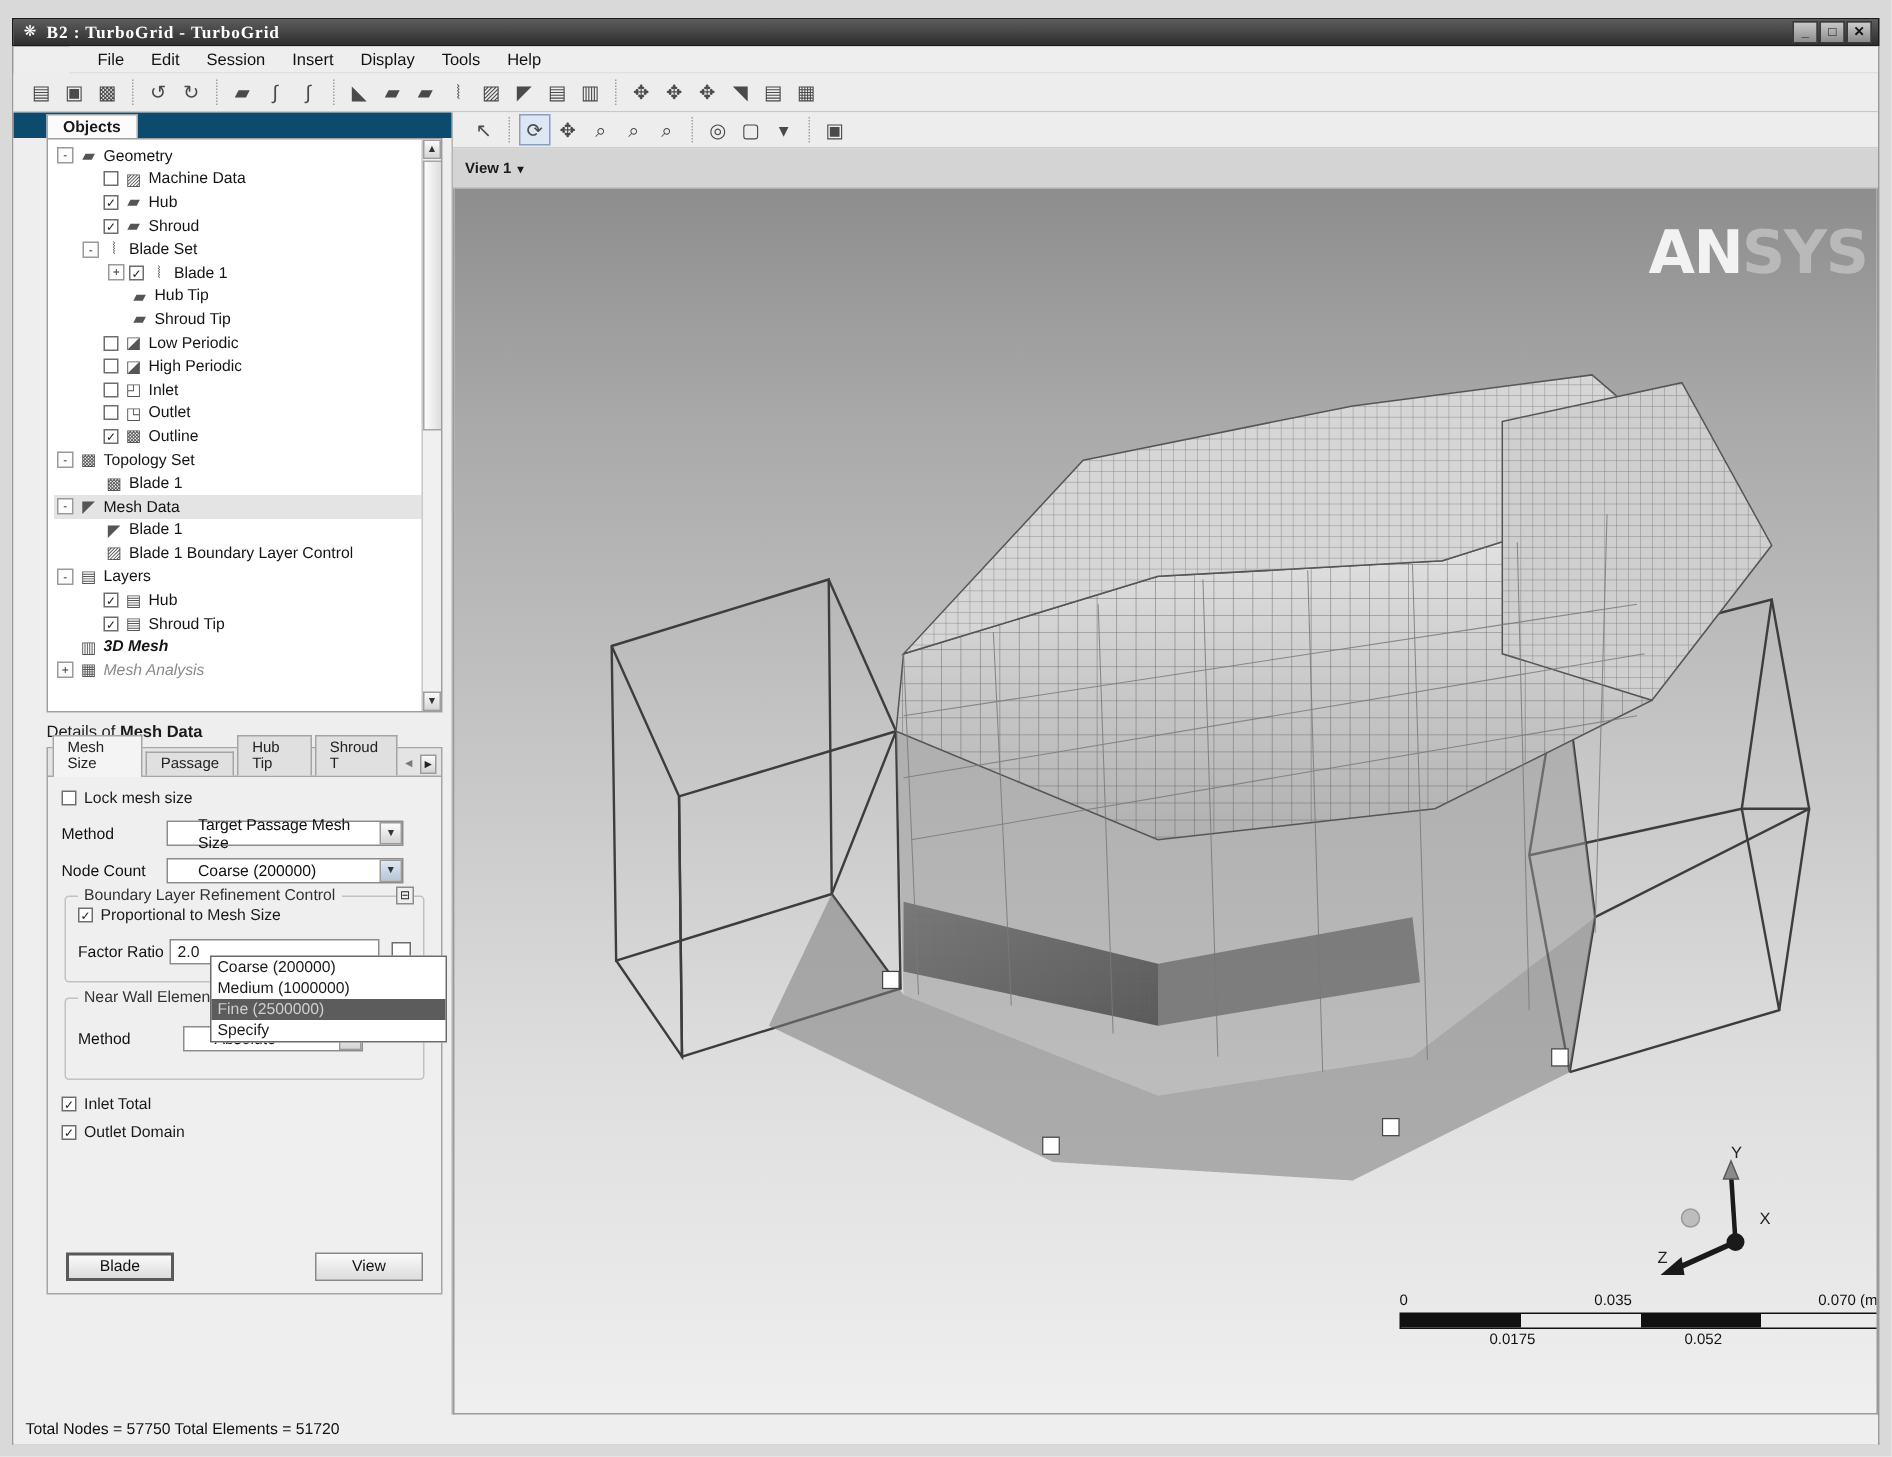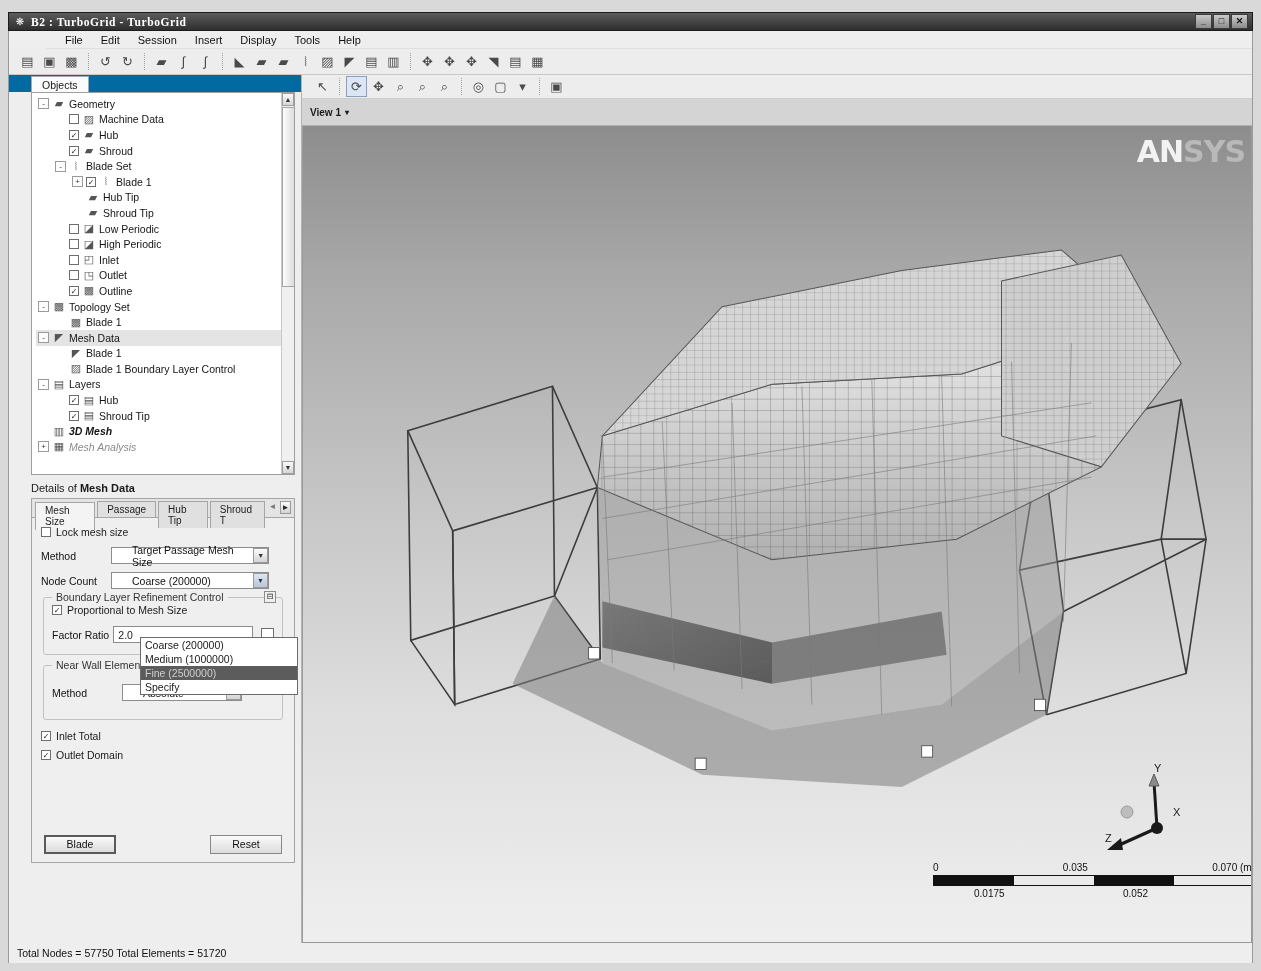--- a/index.html
+++ b/index.html
@@ -37,21 +37,21 @@
     background:#ededed; border-bottom:1px solid #c8c8c8; gap:1px;}
   .tbtn{ width:21px;height:21px; display:flex;align-items:center;justify-content:center;
     font-size:13px; color:#4a4a4a; position:relative;}
   .tbtn.active{ border:1px solid #8a9fc0; background:#dce6f4;}
   .tsep{ width:1px;height:17px;border-left:1px dotted #a0a0a0; margin:0 5px;}
   
   .split{ display:flex; height:calc(932px - 18px - 26px - 20px); }
   
   .leftpanel{ width:293px; background:#eeeeee; display:flex; flex-direction:column;
      border-right:1px solid #b4b4b4; position:relative;}
-  .objtabs{ height:17px; display:flex; align-items:center; padding-left:22px; background:#0369a1;}
+  .objtabs{ height:17px; display:flex; align-items:center; padding-left:22px; background:#0c4a6e;font-weight:bold;}
   .objtab{ background:#fbfbfb; border:1px solid #a8a8a8; border-bottom:none;
      padding:2px 10px 2px 10px; font-size:10.5px; position:relative; top:1px;}
   .treebox{ margin:0 6px 0 22px; background:#fff; border:1px solid #9e9e9e; height:383px;
      position:relative; overflow:hidden;}
   .treescroll{ position:absolute; right:0; top:0; width:13px; height:100%; background:#f0f0f0;
      border-left:1px solid #c8c8c8; display:flex; flex-direction:column; justify-content:space-between;}
   .sbbtn{ height:13px; background:linear-gradient(to bottom,#fafafa,#d6d6d6); border:1px solid #9e9e9e;
      font-size:7px; text-align:center; line-height:11px; color:#333;}
   .sbthumb{ position:absolute; top:14px; left:0; width:13px; height:180px;
      background:linear-gradient(to right,#fdfdfd,#dcdcdc); border:1px solid #a5a5a5;}
@@ -65,21 +65,21 @@
      font-size:8px;line-height:9px;text-align:center;color:#222;}
   .ti{ width:14px;height:13px;margin-right:3px;flex:none;display:flex;align-items:center;justify-content:center;
      font-size:11px;color:#555;}
   .tlabel{ overflow:hidden; text-overflow:ellipsis;}
   .italicb{ font-style:italic; font-weight:bold;}
   .italicg{ font-style:italic; color:#8a8a8a;}
   
   .detailshdr{ padding:7px 0 4px 22px; font-size:11px;}
   .detailshdr b{ font-weight:bold;}
   .detbox{ margin:0 6px 0 22px; border:1px solid #a5a5a5; background:#efefef; height:365px; position:relative;}
-  .dtabs{ display:flex; align-items:flex-start; height:19px; padding-left:3px; padding-top:2px;
+  .dtabs{ display:flex; align-items:flex-end; height:19px; padding-left:3px; padding-top:2px;
      background:#e4e4e4; border-bottom:1px solid #a5a5a5;}
   .dtab{ background:#e0e0e0; border:1px solid #a5a5a5; border-bottom:none; padding:2px 9px;
      font-size:10px; margin-right:2px; color:#222;}
   .dtab.active{ background:#f4f4f4; position:relative; top:1px; padding-bottom:3px;}
   .dtabarrows{ margin-left:auto; display:flex; align-items:center; gap:2px; padding:0 3px 1px 0;}
   .darrow{ width:11px;height:13px; text-align:center; font-size:8px; line-height:12px; color:#7a7a7a;}
   .darrow.on{ background:linear-gradient(to bottom,#fafafa,#d2d2d2); border:1px solid #9a9a9a; color:#222;}
   .dbody{ padding:8px 9px 0 9px; position:relative;}
   .frow{ display:flex; align-items:center; margin-bottom:8px;}
   .flabel{ width:70px; font-size:10.5px; color:#111;}
@@ -109,22 +109,22 @@
   .btn.default{ border:2px solid #5a5a5a; line-height:15px;}
   
   .vpwrap{ flex:1; display:flex; flex-direction:column; background:#eeeeee;}
   .vptoolbar{ height:24px; display:flex; align-items:center; padding-left:10px; gap:1px;
      background:#ededed; border-bottom:1px solid #cdcdcd;}
   .viewlabelbar{ height:27px; display:flex; align-items:center; padding-left:8px;
      font-size:10px; font-weight:bold; background:#d4d4d4; border-bottom:1px solid #b0b0b0; gap:4px;}
   .viewport{ flex:1; position:relative; overflow:hidden;
      background:linear-gradient(to bottom,#8d8d8d 0%,#a8a8a8 18%,#c5c5c5 45%,#dedede 72%,#efefef 100%);
      border:1px solid #9a9a9a; border-top:none;}
-  .ansys{ position:absolute; right:6px; top:8px; font-family:"DejaVu Sans",sans-serif;
-     font-size:30px; font-weight:bold; letter-spacing:-1px; color:#f2f2f2;}
+  .ansys{ position:absolute; right:6px; top:20px; font-family:"DejaVu Sans",sans-serif;
+     font-size:40px; font-weight:bold; letter-spacing:-1px; color:#f2f2f2;}
   .ansys .grey{ color:#b9b9b9;}
   .scalebar{ position:absolute; left:630px; bottom:42px; width:322px;}
   .scaletop{ display:flex; justify-content:space-between; font-size:10px; color:#111; margin-bottom:2px;}
   .scalebars{ display:flex; height:11px; border:1px solid #111;}
   .scaleseg{ flex:1; }
   .scaleseg.on{ background:#111;}
   .scalebot{ display:flex; font-size:10px; color:#111; margin-top:2px; position:relative; height:12px;}
   .scalebot span{ position:absolute;}
   .triad{ position:absolute; right:32px; bottom:78px; width:120px; height:100px;}
   
@@ -406,21 +406,21 @@
           <div class="dropdown" id="node-count-dropdown">
               <div class="ddopt">Coarse (200000)</div>
               <div class="ddopt">Medium (1000000)</div>
               <div class="ddopt hl">Fine (2500000)</div>
               <div class="ddopt">Specify</div>
             </div>
         </div>
 
         <div class="btnrow">
           <div class="btn default">Blade</div>
-          <div class="btn">Reset</div>
+          <div class="btn">View</div>
         </div>
       </div>
     </div>
 
     <div class="vpwrap">
       <div class="vptoolbar">
           <div class="tbtn">↖</div>
           <div class="tsep"></div>
           <div class="tbtn active">⟳</div>
           <div class="tbtn">✥</div>
@@ -526,21 +526,21 @@
               <span>0.035</span>
               <span>0.070 (m)</span>
             </div>
           <div class="scalebars" id="scale-segs">
               <div class="scaleseg on"></div>
               <div class="scaleseg"></div>
               <div class="scaleseg on"></div>
               <div class="scaleseg"></div>
             </div>
           <div class="scalebot">
-            <span style="left:41px">0.0175</span>
+            <span style="left:60px">0.0175</span>
             <span style="left:190px">0.052</span>
           </div>
         </div>
 
         <svg class="triad" viewBox="0 0 120 100">
           <circle cx="58" cy="64" r="6" fill="#1a1a1a"></circle>
           <line x1="58" y1="64" x2="55" y2="18" stroke="#1a1a1a" stroke-width="3"></line>
           <polygon points="55,10 50,22 60,22" fill="#8a8a8a" stroke="#5a5a5a"></polygon>
           <line x1="58" y1="64" x2="18" y2="82" stroke="#1a1a1a" stroke-width="3.5"></line>
           <polygon points="8,86 22,74 24,86" fill="#1a1a1a"></polygon>

